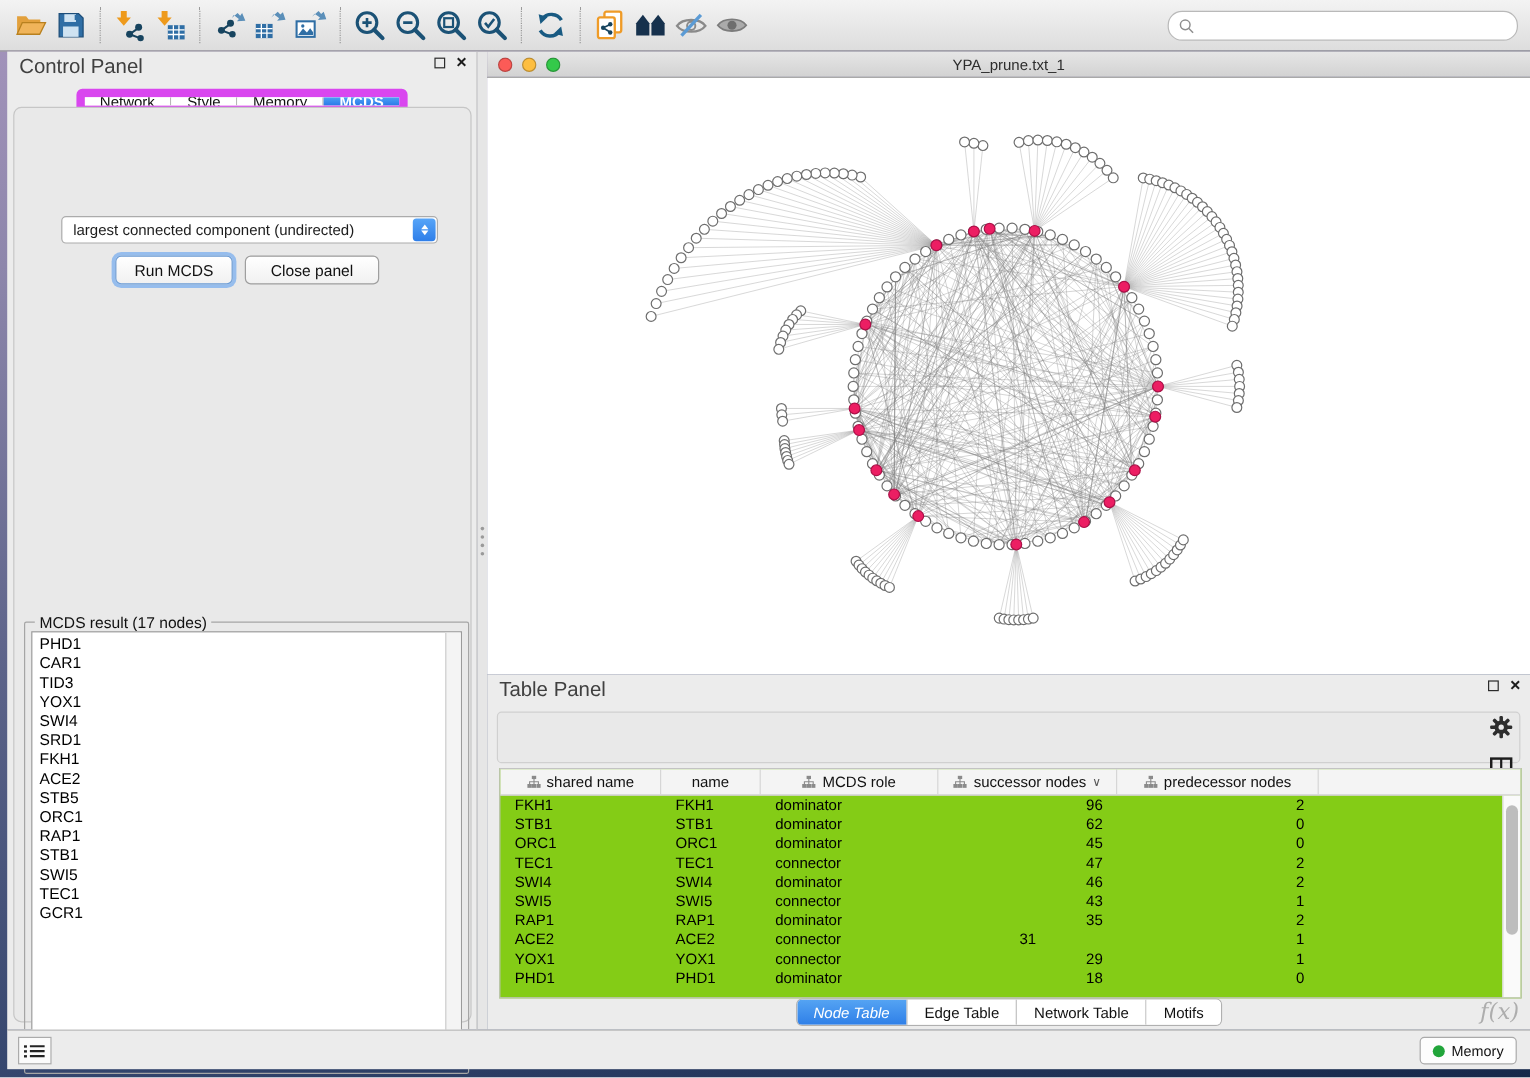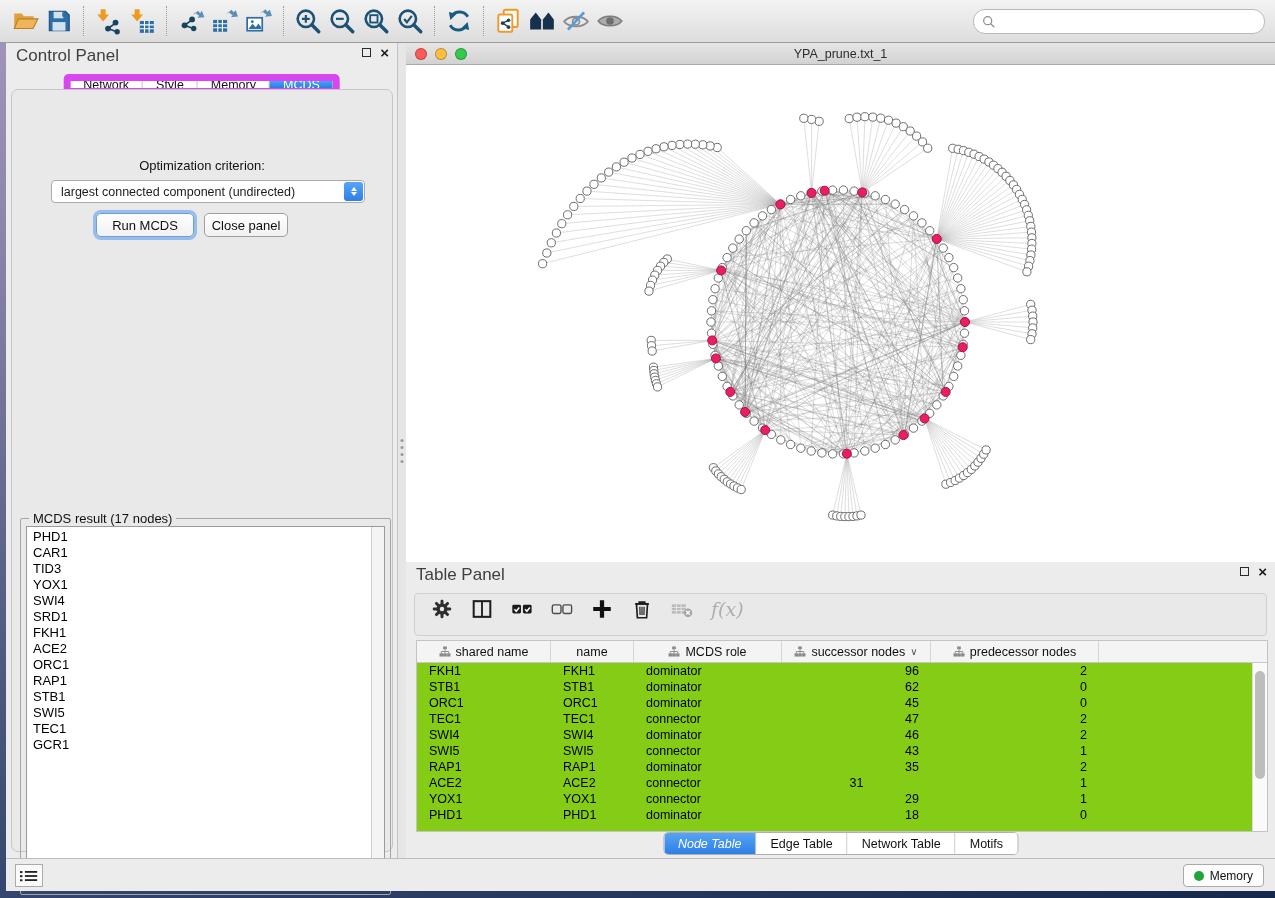--- a/index.html
+++ b/index.html
@@ -35,21 +35,21 @@
   .panel-title { font-size:17px; color:#404040; }
   .panel-head-btns { position:absolute; right:8px; top:5px; display:flex; gap:9px; align-items:center; }
   .float-icon { width:9px; height:9px; border:1.4px solid #2b2b2b; display:inline-block; }
   .close-icon { font-size:15px; font-weight:bold; color:#1c1c1c; line-height:9px; }
   #cp-tabs {
     position:absolute; left:50%; transform:translateX(-50%); top:31px; height:21px;
     display:flex; border:7px solid #d946ef; border-radius:5px; background:#fff; overflow:hidden;
   }
   .cp-tab { padding:0 13px; display:flex; align-items:center; font-size:12.5px; border-right:1px solid #b5b5b5; color:#111; background:#fff; }
   .cp-tab:last-child { border-right:none; }
-  .cp-tab.active { background:linear-gradient(#4da0f5,#2a7be7); color:#fff; }
+  .cp-tab.active { background:linear-gradient(#4da0f5,#2a7be7); color:#fff;font-weight:bold; }
   #cp-box {
     position:absolute; left:5px; top:46px; width:382px; height:763px;
     background:#e9e9e9; border:1px solid #c6c6c6; border-radius:7px;
   }
   #opt-label { position:absolute; left:0; right:0; top:68px; text-align:center; font-size:13px; color:#111; }
   #criterion-select {
     position:absolute; left:39px; top:90px; width:314px; height:23px;
     background:#fff; border:1px solid #ababab; border-radius:4px;
     display:flex; align-items:center; padding-left:9px; font-size:12.5px;
   }
@@ -58,21 +58,21 @@
     background:linear-gradient(#57a5f8,#2e7ee9); display:flex; flex-direction:column; align-items:center; justify-content:center; gap:1px;
   }
   .chev-up { width:0; height:0; border-left:3.5px solid transparent; border-right:3.5px solid transparent; border-bottom:4.5px solid #fff; }
   .chev-dn { width:0; height:0; border-left:3.5px solid transparent; border-right:3.5px solid transparent; border-top:4.5px solid #fff; }
   .cp-btn {
     position:absolute; top:123px; height:24px; background:linear-gradient(#ffffff,#f1f1f1);
     border:1px solid #9f9f9f; border-radius:5px; font-size:13px; color:#111;
     display:flex; align-items:center; justify-content:center; font-family:"Liberation Sans",sans-serif;
   }
   #run-btn { left:84px; width:98px; box-shadow:0 0 0 3px rgba(106,166,240,.65); border-color:#6f9fd8; }
-  #closepanel-btn { left:192px; width:84px; }
+  #closepanel-btn { left:192px; width:112px; }
   #mcds-fieldset {
     position:absolute; left:8px; top:428px; width:371px; height:377px;
     border:1px solid #a5a5a5; border-radius:2px;
   }
   #mcds-legend {
     position:absolute; left:8px; top:-8px; background:#e9e9e9; padding:0 4px; font-size:13px; color:#111;
   }
   #mcds-listbox {
     position:absolute; left:5px; top:7px; right:5px; bottom:5px;
     background:#fff; border:1px solid #9a9a9a; overflow:hidden;
@@ -92,21 +92,21 @@
   }
   #traffic-lights { position:absolute; left:9px; top:5px; display:flex; gap:8px; }
   .tlight { width:12px; height:12px; border-radius:50%; border:1px solid rgba(0,0,0,.25); }
   #net-title { width:100%; text-align:center; font-size:12.5px; color:#2d2d2d; }
   #net-canvas { position:absolute; left:406px; top:65px; width:869px; height:497px; background:#fff; }
   
   #table-panel { position:absolute; left:406px; top:562px; width:869px; height:296px; background:#ececec; }
   #tp-toolbar {
     position:absolute; left:8px; top:31px; width:853px; height:43px;
     background:#e9e9e9; border:1px solid #d0d0d0; border-radius:4px;
-    display:flex; align-items:flex-start; padding-left:12px; gap:10px;
+    display:flex; align-items:flex-end; padding-left:12px; gap:10px;flex-direction:column;
   }
   .tp-btn { width:30px; height:30px; display:flex; align-items:center; justify-content:center; }
   .fx-label { font-family:"DejaVu Serif", serif; font-style:italic; font-size:19px; color:#adadad; padding-left:4px; }
   #node-table { position:absolute; left:10px; top:78px; width:852px; height:192px; background:#84cc16; border:1px solid #c3c3c3; }
   #nt-header { display:flex; height:22px; background:#f4f4f4; border-bottom:1px solid #c8c8c8; }
   .nt-hcell {
     display:flex; align-items:center; justify-content:center; gap:5px;
     border-right:1px solid #d6d6d6; font-size:12.5px; color:#111; overflow:hidden;
   }
   .nt-hcell:last-child { border-right:none; }
@@ -305,21 +305,20 @@
         <span class="close-icon">×</span>
       </span>
     </div>
     <div id="cp-tabs">
         <div class="cp-tab">Network</div>
         <div class="cp-tab">Style</div>
         <div class="cp-tab">Memory</div>
         <div class="cp-tab active">MCDS</div>
       </div>
     <div id="cp-box">
-      <div id="opt-label">Optimization criterion:</div>
       <div id="criterion-select">
         <span>largest connected component (undirected)</span>
         <span id="criterion-stepper">
             <span class="chev-up"></span>
             <span class="chev-dn"></span>
           </span>
       </div>
       <div id="run-btn" class="cp-btn">Run MCDS</div>
       <div id="closepanel-btn" class="cp-btn">Close panel</div>
       <div id="mcds-fieldset">
@@ -327,20 +326,21 @@
         <div id="mcds-listbox">
           <div id="mcds-items">
               <div class="mcds-item">PHD1</div>
               <div class="mcds-item">CAR1</div>
               <div class="mcds-item">TID3</div>
               <div class="mcds-item">YOX1</div>
               <div class="mcds-item">SWI4</div>
               <div class="mcds-item">SRD1</div>
               <div class="mcds-item">FKH1</div>
               <div class="mcds-item">ACE2</div>
+              <div class="mcds-item">STB5</div>
               <div class="mcds-item">ORC1</div>
               <div class="mcds-item">RAP1</div>
               <div class="mcds-item">STB1</div>
               <div class="mcds-item">SWI5</div>
               <div class="mcds-item">TEC1</div>
               <div class="mcds-item">GCR1</div>
             </div>
           <div id="mcds-scroll"></div>
         </div>
       </div>

